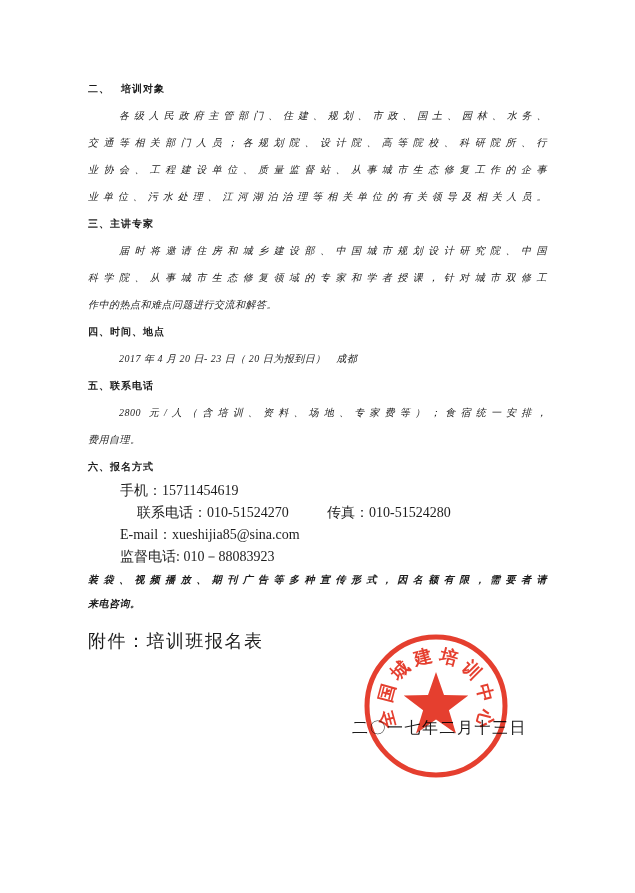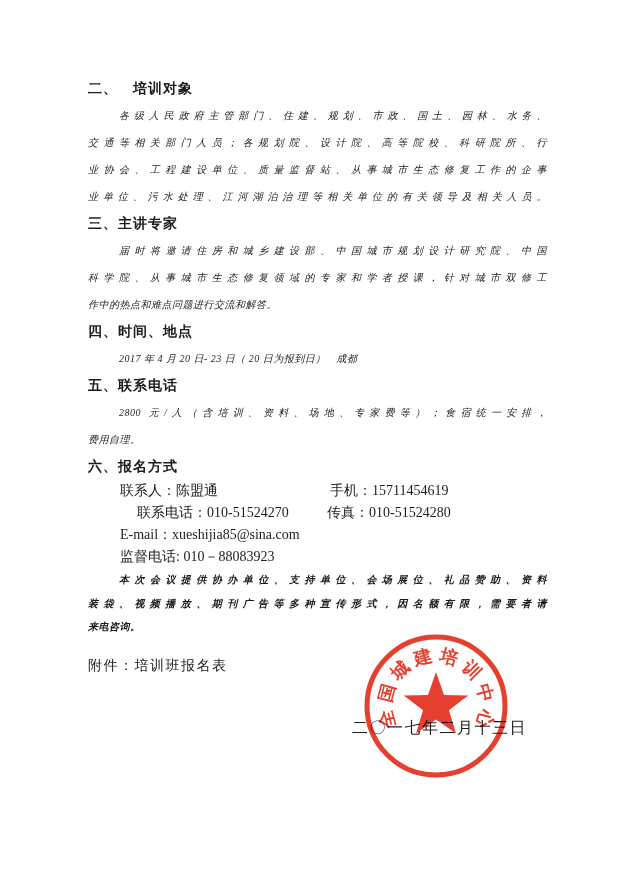--- a/index.html
+++ b/index.html
@@ -16,21 +16,21 @@
     color: #1c1c1c;
   }
   .content {
     position: absolute;
     left: 88px; top: 75px;
     width: 459px;
   }
   .h {
     font-family: "Liberation Sans", "DejaVu Sans", sans-serif;
     font-weight: bold;
-    font-size: 14px;
+    font-size: 10px;
     line-height: 27px;
     letter-spacing: 1px;
   }
   .bline {
     font-size: 10px;
     line-height: 27px;
     text-align: justify;
     text-align-last: justify;
     letter-spacing: 0.5px;
     font-style: italic;
@@ -45,21 +45,21 @@
   .crow { display: flex; }
   .cleft { width: 210px; }
   .crow:nth-child(2) .cleft { width: 190px; margin-left: 17px; }
   .promo {
     font-family: "Liberation Sans", "DejaVu Sans", sans-serif;
     font-weight: bold;
   }
   .promo .bline { line-height: 23.5px; letter-spacing: 0.5px; }
   .attach {
     margin-top: 13px;
-    font-size: 14px;
+    font-size: 18px;
     line-height: 27px;
     letter-spacing: 1.5px;
   }
   .dateline {
     position: absolute;
     left: 352px; top: 716px;
     font-size: 16px;
     line-height: 24px;
     letter-spacing: 1.5px;
     z-index: 1;
@@ -98,39 +98,37 @@
     <div class="h">四、时间、地点</div>
     <div class="bline ind short">2017 年 4 月 20 日- 23 日（ 20 日为报到日）　成都</div>
 
     <div class="h">五、联系电话</div>
     <div class="bline ind">2800 元/人（含培训、资料、场地、专家费等）；食宿统一安排，</div>
     <div class="bline short">费用自理。</div>
 
     <div class="h">六、报名方式</div>
     <div class="contacts">
       <div class="crow">
-        <span class="cleft">联系人：陈盟通</span>
         <span>手机：15711454619</span>
       </div>
       <div class="crow">
         <span class="cleft">联系电话：010-51524270</span>
         <span>传真：010-51524280</span>
       </div>
       <div class="crow">
         <span class="cleft">E-mail：xueshijia85@sina.com</span>
         <span></span>
       </div>
       <div class="crow">
         <span class="cleft">监督电话: 010－88083923</span>
         <span></span>
       </div>
     </div>
 
     <div class="promo">
-      <div class="bline ind">本次会议提供协办单位、支持单位、会场展位、礼品赞助、资料</div>
       <div class="bline">装袋、视频播放、期刊广告等多种宣传形式，因名额有限，需要者请</div>
       <div class="bline short">来电咨询。</div>
     </div>
 
     <div class="attach">附件：培训班报名表</div>
   </div>
 
   <div class="dateline">二〇一七年二月十三日</div>
 
   <svg class="seal" viewBox="0 0 150 150" aria-hidden="true">

